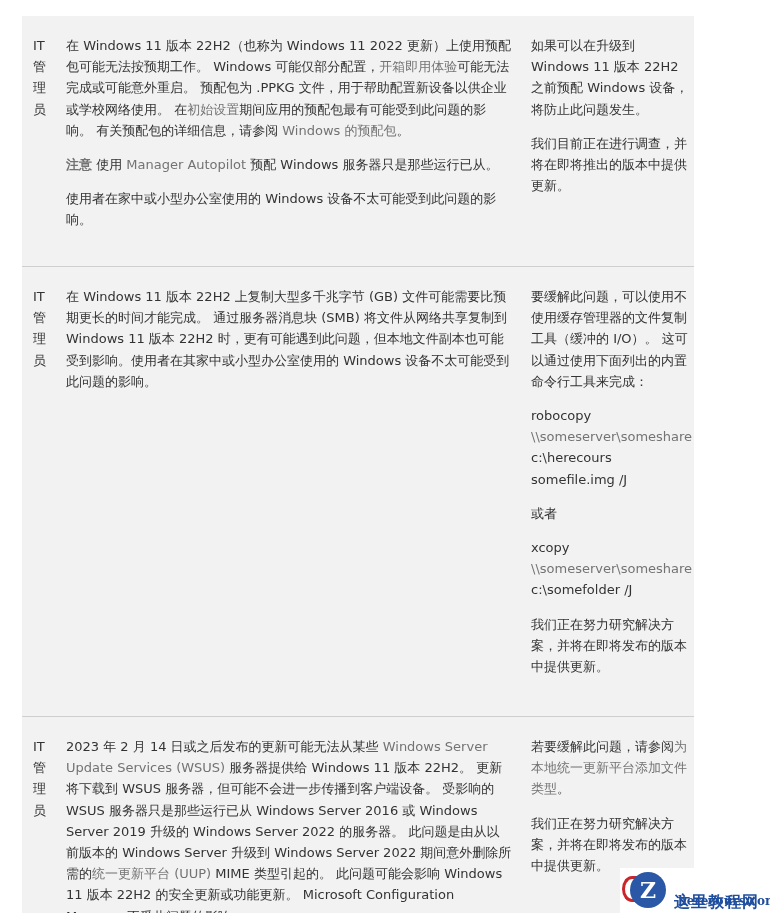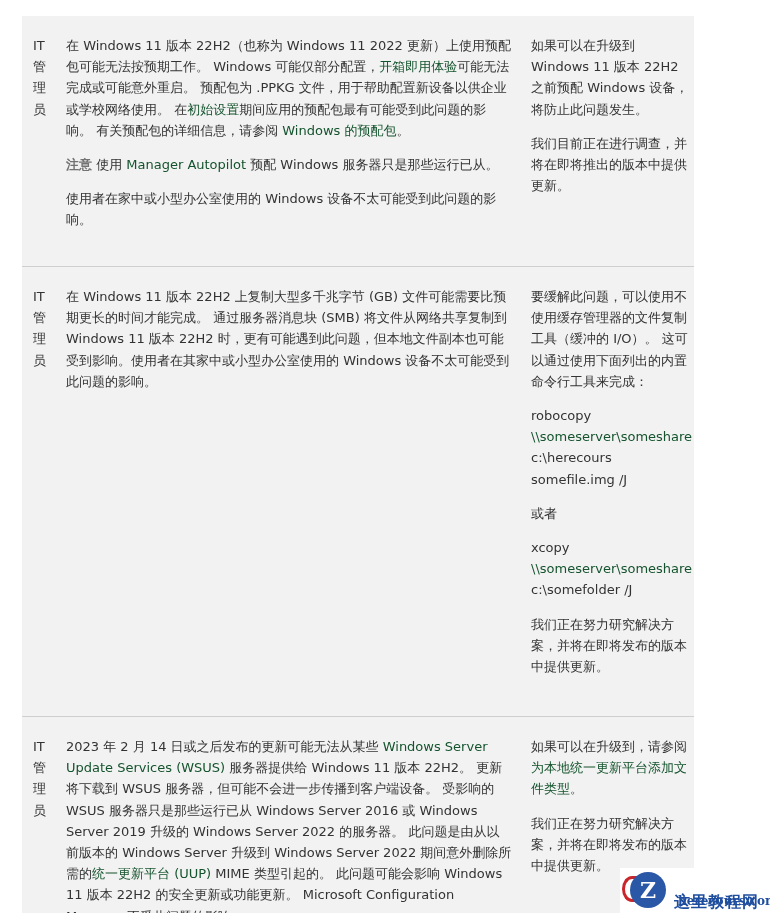--- a/index.html
+++ b/index.html
@@ -10,21 +10,21 @@
     .row:last-child { border-bottom: none; }
     .row1 { height: 251px; }
     .row2 { height: 450px; }
     .row3 { height: 212px; }
     .cell { position: absolute; line-height: 21.2px; }
     .role { left: 11px; width: 20px; top: 19px; line-height: 21.2px; }
     .role span { display: block; }
     .desc { left: 44px; width: 446px; top: 19px; }
     .work { left: 509px; width: 160px; top: 19px; }
     p { margin-bottom: 13px; }
-    a, .link { color: #14532d; text-decoration: none; }
+    a, .link { color: #737373; text-decoration: none; }
     b { font-weight: bold; color: #737373; }
     .logo { position: absolute; left: 620px; top: 868px; width: 150px; height: 45px; background: #ffffff; }
     .logo-circle { position: absolute; left: 10px; top: 4px; width: 36px; height: 36px; border-radius: 50%; background: #2a57a6; color: #fff; font-weight: bold; font-size: 22px; text-align: center; line-height: 36px; font-family: "DejaVu Serif", serif; }
     .logo-swoosh { position: absolute; left: 2px; top: 8px; width: 20px; height: 26px; border: 3px solid #c9262c; border-right: none; border-radius: 50% 0 0 50%; }
     .logo-title { position: absolute; left: 54px; top: 4px; font-size: 16px; font-weight: bold; color: #1f4e9e; font-family: "DejaVu Serif", serif; letter-spacing: 1px; margin-top: 20px; }
     .logo-sub { position: absolute; left: 58px; top: 26px; font-size: 12px; font-weight: bold; color: #1f4e9e; font-family: "DejaVu Serif", serif; }
   </style>
 </head>
 <body>
 
@@ -80,21 +80,21 @@
     <div class="cell role">
       <span>IT</span>
       <span>管</span>
       <span>理</span>
       <span>员</span>
     </div>
     <div class="cell desc">
       <p><span>2023 年 2 月 14 日或之后发布的更新可能无法从某些 </span><a>Windows Server Update Services (WSUS)</a><span> 服务器提供给 Windows 11 版本 22H2。 更新将下载到 WSUS 服务器，但可能不会进一步传播到客户端设备。 受影响的 WSUS 服务器只是那些运行已从 Windows Server 2016 或 Windows Server 2019 升级的 Windows Server 2022 的服务器。 此问题是由从以前版本的 Windows Server 升级到 Windows Server 2022 期间意外删除所需的</span><a>统一更新平台 (UUP)</a><span> MIME 类型引起的。 此问题可能会影响 Windows 11 版本 22H2 的安全更新或功能更新。 Microsoft Configuration Manager 不受此问题的影响。</span></p>
     </div>
     <div class="cell work">
-      <p><span>如果可以在升级到，请参阅</span><a>为本地统一更新平台添加文件类型</a><span>。</span></p>
+      <p><span>若要缓解此问题，请参阅</span><a>为本地统一更新平台添加文件类型</a><span>。</span></p>
       <p>我们正在努力研究解决方案，并将在即将发布的版本中提供更新。</p>
     </div>
   </div>
 
 </div>
 
 <div class="logo">
   <div class="logo-swoosh"></div>
   <div class="logo-circle">Z</div>
   <div class="logo-title">这里教程网</div>

